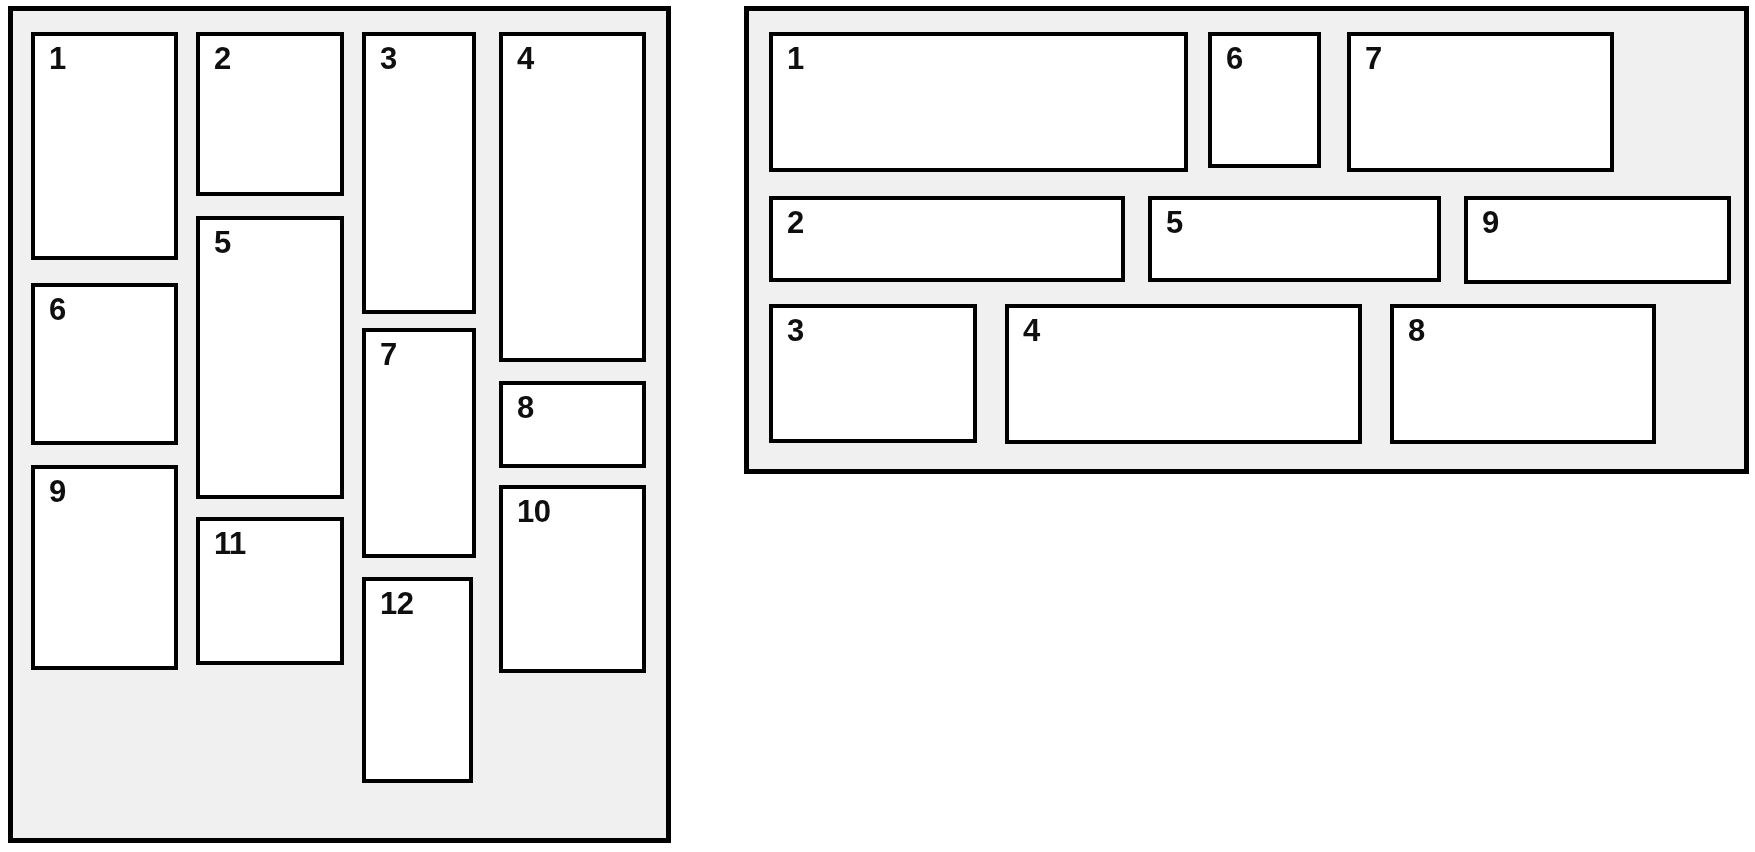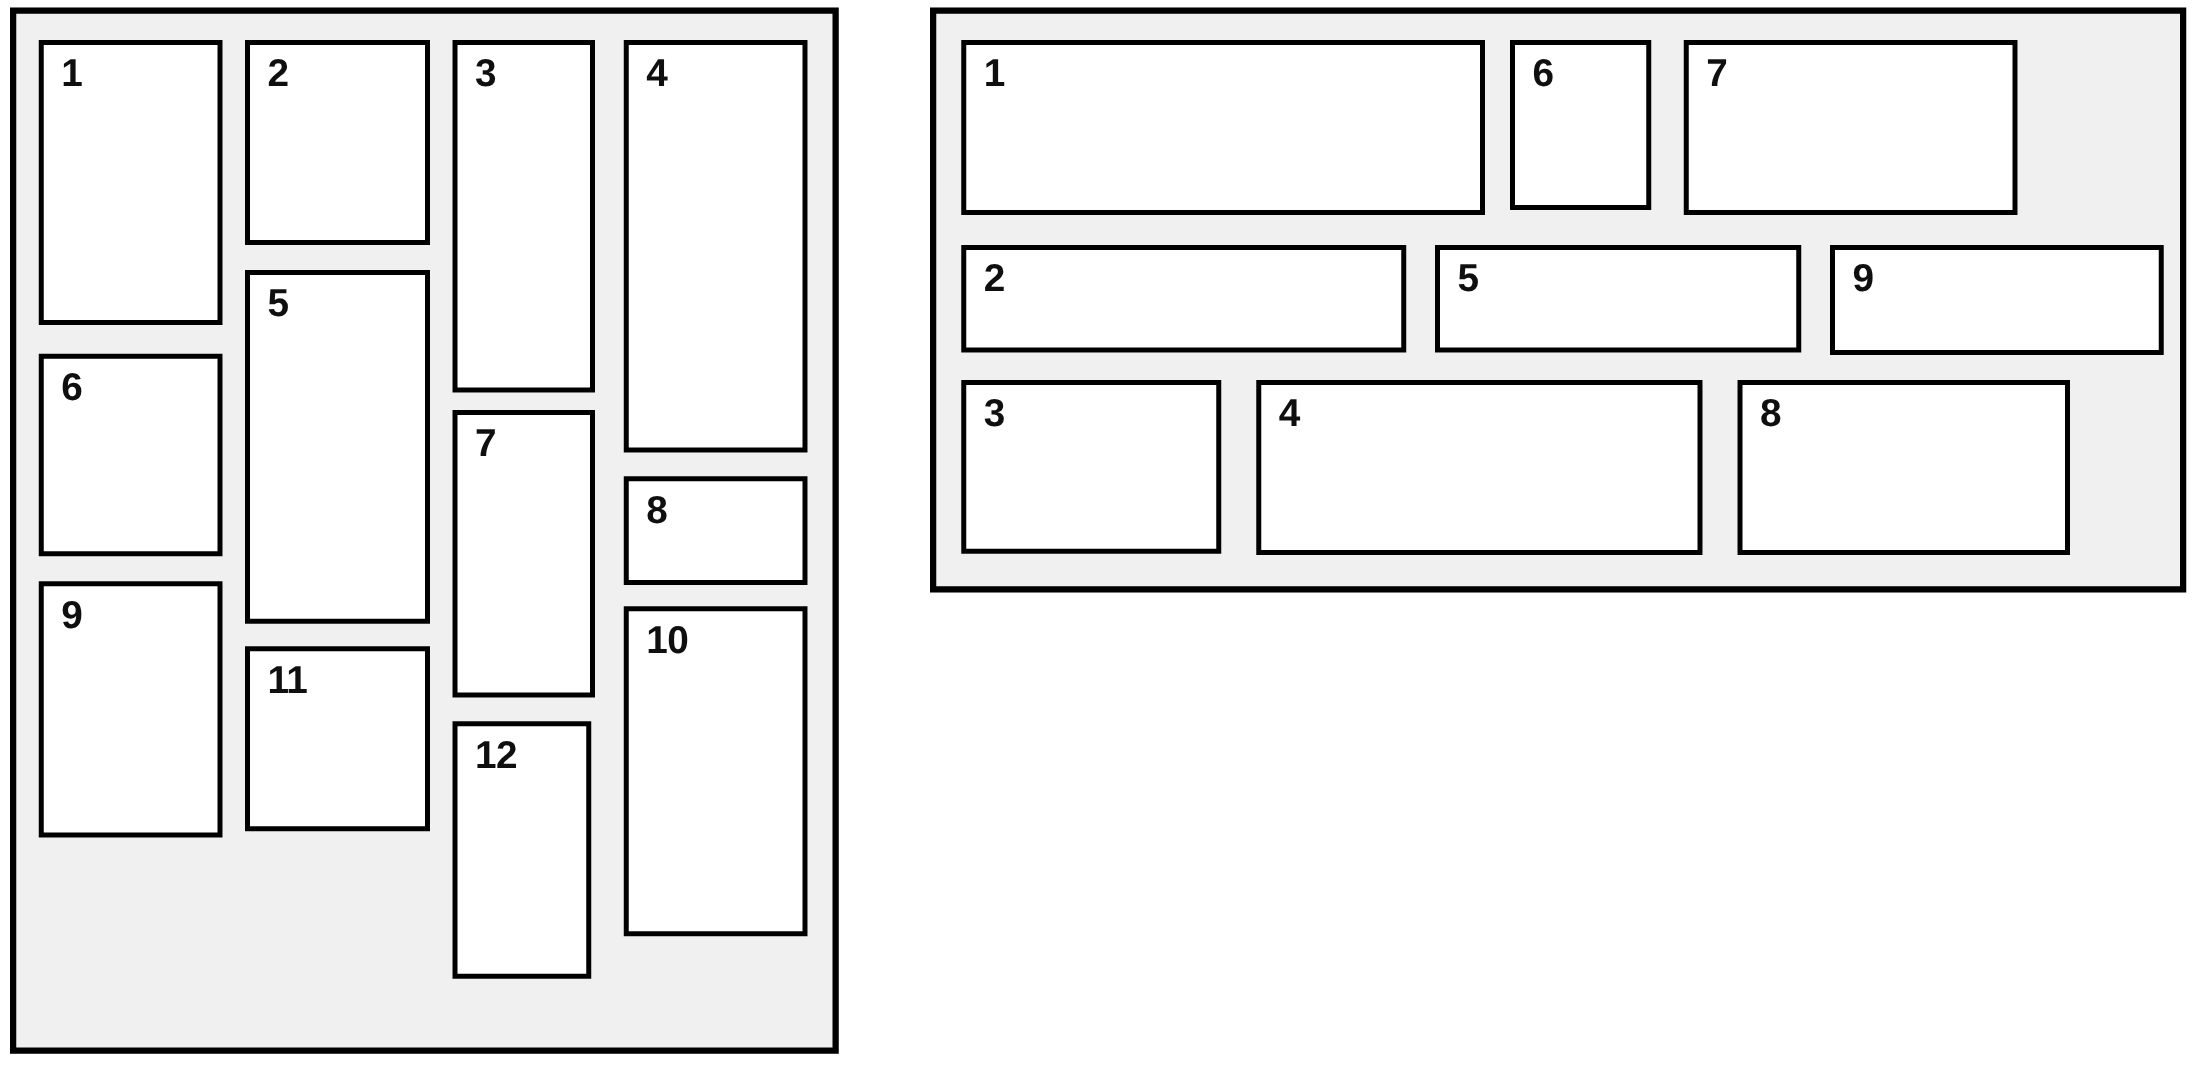--- a/index.html
+++ b/index.html
@@ -64,21 +64,21 @@
     </div>
     <div class="mbox" style="left: 349px; top: 317px; width: 114px; height: 230px;">
       <span class="mlabel">7</span>
     </div>
     <div class="mbox" style="left: 486px; top: 370px; width: 147px; height: 87px;">
       <span class="mlabel">8</span>
     </div>
     <div class="mbox" style="left: 18px; top: 454px; width: 147px; height: 205px;">
       <span class="mlabel">9</span>
     </div>
-    <div class="mbox" style="left: 486px; top: 474px; width: 147px; height: 264px;">
+    <div class="mbox" style="left: 486px; top: 474px; width: 147px; height: 188px;">
       <span class="mlabel">10</span>
     </div>
     <div class="mbox" style="left: 183px; top: 506px; width: 148px; height: 148px;">
       <span class="mlabel">11</span>
     </div>
     <div class="mbox" style="left: 349px; top: 566px; width: 111px; height: 206px;">
       <span class="mlabel">12</span>
     </div>
   </div>
 

